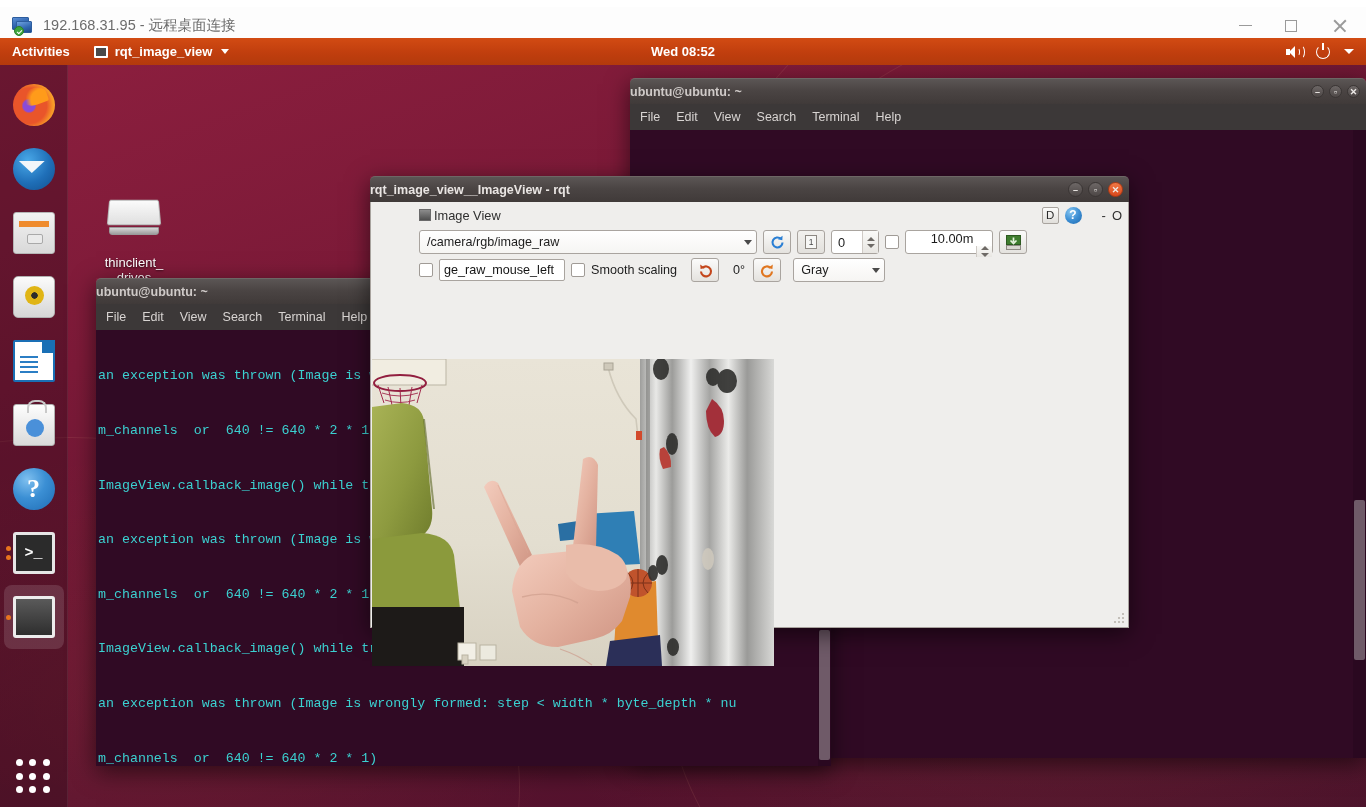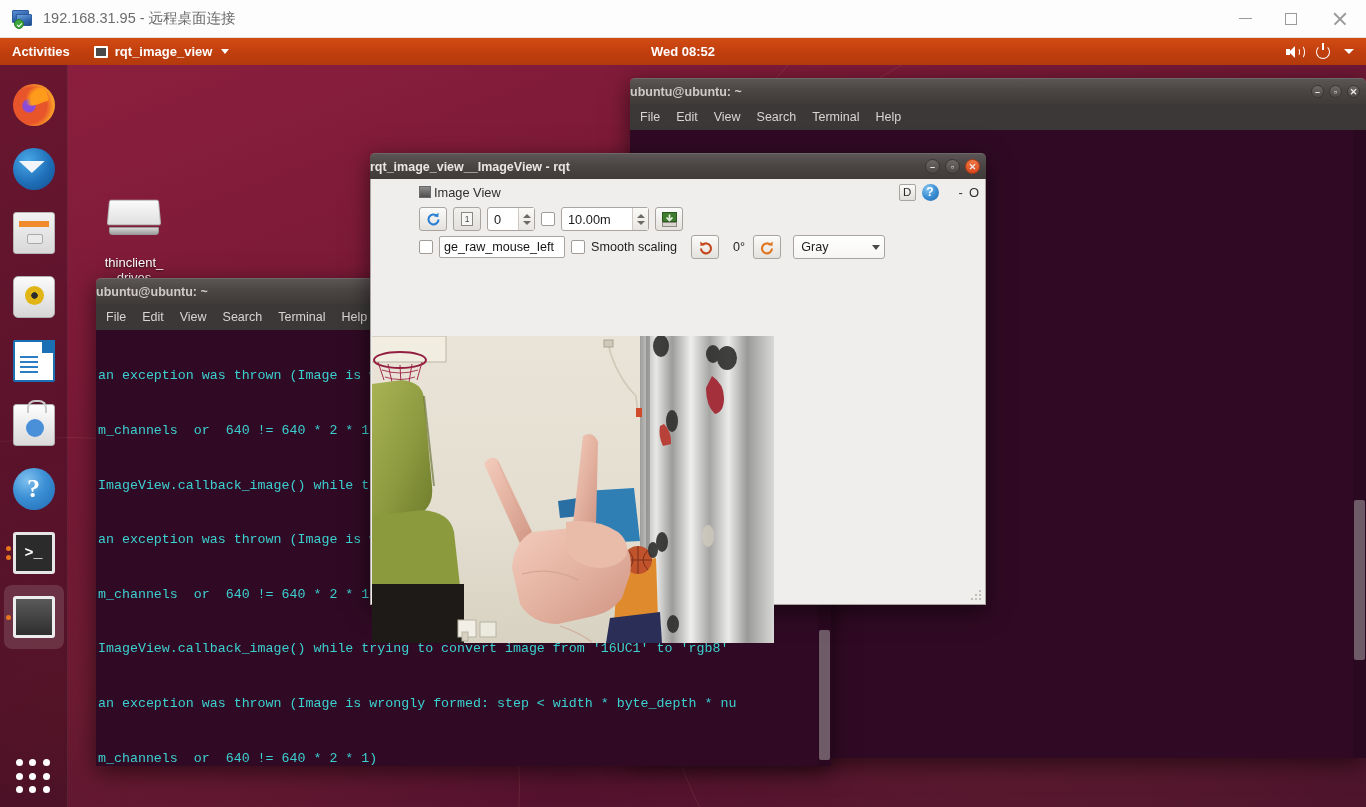--- a/index.html
+++ b/index.html
@@ -7,21 +7,21 @@
     width: 1366px; height: 807px;
     overflow: hidden;
     font-family: "Liberation Sans", sans-serif;
     background: #ffffff;
   }
 
   #root { position: relative; width: 1366px; height: 807px; }
 
   
   .rdp-titlebar {
-    position: absolute; left: 0; top: 0; width: 1366px; height: 38px;
+    position: absolute; left: 0; top: 7px; width: 1366px; height: 38px;
     background: #fdfdfd;
     border-bottom: 1px solid #e2e2e2;
     display: flex; align-items: center;
   }
   .rdp-icon {
     margin-left: 11px; width: 22px; height: 22px; position: relative; flex: none;
   }
   .rdp-icon .scr {
     position: absolute; left: 1px; top: 2px; width: 17px; height: 13px;
     background: linear-gradient(160deg,#5b8fd6 0%, #2a5fa8 60%, #1c4480 100%);
@@ -446,21 +446,21 @@
           
           
           
         </div>
         <div class="term-sb">
           <div class="thumb" style="top:300px; height:130px;"></div>
         </div>
       </div>
     </div>
 
-    <div class="win" style="left:370px; top:115px; width:616px; height:452px;">
+    <div class="win" style="left:370px; top:138px; width:759px; height:452px;">
       <div class="win-title">
         <span>rqt_image_view__ImageView - rqt</span>
         <div class="win-ctrls">
           <div class="wc">
               <span class="g">–</span>
             </div>
           <div class="wc">
               <span class="g">▫</span>
             </div>
           <div class="wc close">
@@ -477,39 +477,43 @@
           <div class="rqt-hdr-right">
             <div class="dbtn">D</div>
             <div class="help-ico">?</div>
             <span style="width:8px"></span>
             <span>-</span>
             <span>O</span>
           </div>
         </div>
 
         <div class="rqt-row" style="height:28px;">
+          <div class="combo" style="width:338px;">
+            <span>/camera/rgb/image_raw</span>
+            <span class="caret"></span>
+          </div>
           <div class="tbtn">
             <svg width="17" height="17" viewBox="0 0 17 17">
               <path d="M13.5 8.5a5 5 0 1 1-1.6-3.7" fill="none" stroke="#2a7fd4" stroke-width="2.1"></path>
               <path d="M13.6 1.7 L13.3 6.2 L8.8 5.2 Z" fill="#2a7fd4"></path>
             </svg>
           </div>
           <div class="tbtn flat">
             <span style="width:12px;height:14px;border:1px solid #8d8882;background:#f7f7f5;
                          font-size:8.5px;line-height:13px;text-align:center;color:#4a4a4a;">1</span>
           </div>
           <div class="spin" style="width:48px;">
             <span>0</span>
             <span class="arrows">
                 <i class="up"></i>
                 <i class="dn"></i>
               </span>
           </div>
           <div class="cbx"></div>
-          <div class="spin" style="width:88px;">
+          <div class="spin" style="width:88px;flex-direction:column;">
             <span>10.00m</span>
             <span class="arrows">
                 <i class="up"></i>
                 <i class="dn"></i>
               </span>
           </div>
           <div class="tbtn">
             <svg width="17" height="17" viewBox="0 0 17 17">
               <rect x="1.5" y="1.5" width="14" height="9" fill="#3f7d2e" stroke="#2c5a20"></rect>
               <path d="M8.5 3.5 v4.5 M5.5 6.5 L8.5 9.5 L11.5 6.5" stroke="#e6f2dd" stroke-width="1.7" fill="none"></path>

